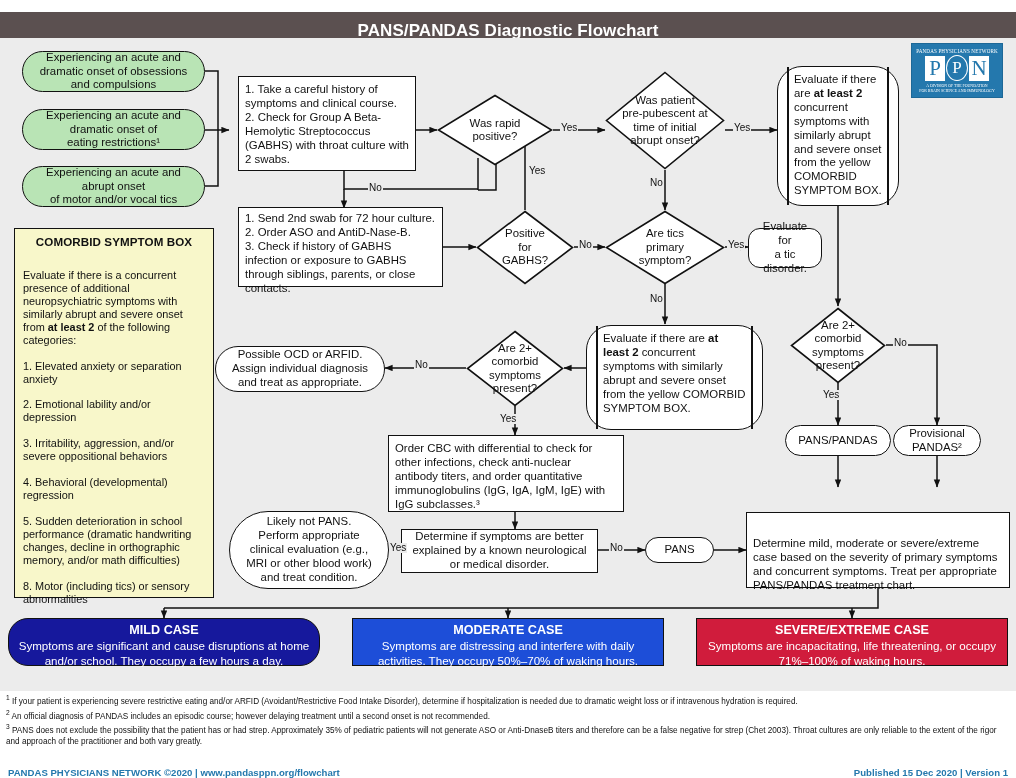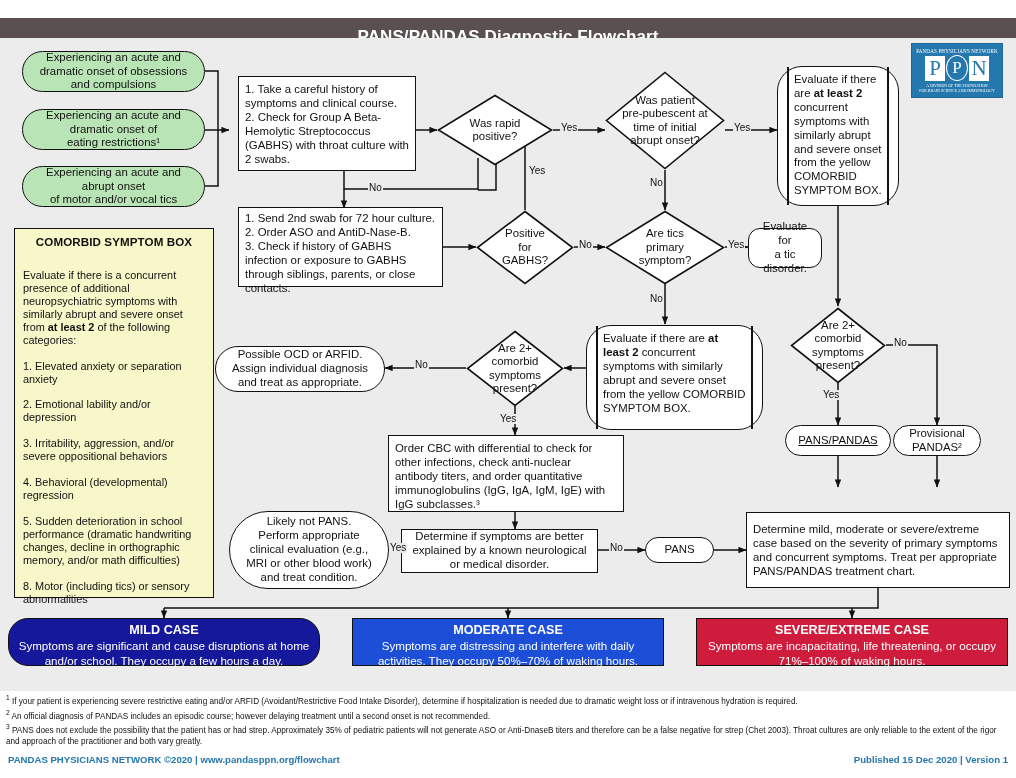--- a/index.html
+++ b/index.html
@@ -13,21 +13,21 @@
     overflow: hidden;
     position: relative;
   }
   #page {
     position: relative;
     width: 1016px; height: 778px;
     background: #ffffff;
   }
   
   #titlebar {
-    position: absolute; left: 0; top: 18px;
+    position: absolute; left: 0; top: 12px;
     width: 1016px; height: 38px;
     background: #5b5050;
     display: flex; align-items: center; justify-content: center;
   }
   #titlebar .t {
     color: #ffffff; font-size: 17px; font-weight: bold;
     letter-spacing: .1px;
   }
   
   #canvas {
@@ -156,21 +156,21 @@
     padding: 3px 6px 0 6px;
     font-size: 8.2px; line-height: 1.33; color: #111;
   }
   #footnotes p { margin: 0 0 1px 0; }
   #footnotes sup { font-size: 6.6px; }
   
   #footer {
     position: absolute; left: 0; top: 752px;
     width: 1016px; height: 26px;
     background: #ffffff;
-    display: flex; align-items: flex-start;
+    display: flex; align-items: flex-end;
     justify-content: space-between;
     padding: 2px 8px 0 8px;
     color: #2478ad; font-size: 9.6px; font-weight: bold;
   }
 </style>
 </head>
 <body>
 
 <div id="page">
 
@@ -340,26 +340,26 @@
     <div class="node center" style="left:401px; top:491px; width:197px; height:44px;">Determine if symptoms are better explained by a known neurological or medical disorder.</div>
 
     <div class="node pill center" style="left:229px; top:473px; width:160px; height:78px; white-space:pre-line;">Likely not PANS.
 Perform appropriate
 clinical evaluation (e.g.,
 MRI or other blood work)
 and treat condition.</div>
 
     <div class="node pill center" style="left:645px; top:499px; width:69px; height:26px;">PANS</div>
 
-    <div class="node pill center" style="left:785px; top:387px; width:106px; height:31px;text-decoration:underline;">PANS/PANDAS</div>
+    <div class="node pill center" style="left:785px; top:387px; width:106px; height:31px;">PANS/PANDAS</div>
 
     <div class="node pill center" style="left:893px; top:387px; width:88px; height:31px; white-space:pre-line;">Provisional
 PANDAS²</div>
 
-    <div class="node left" style="left:746px; top:474px; width:264px; height:76px; align-items:flex-start; padding-top:10px;">Determine mild, moderate or severe/extreme case based on the severity of primary symptoms and concurrent symptoms. Treat per appropriate PANS/PANDAS treatment chart.</div>
+    <div class="node left" style="left:746px; top:474px; width:264px; height:76px; align-items:flex-start; padding-top:24px;">Determine mild, moderate or severe/extreme case based on the severity of primary symptoms and concurrent symptoms. Treat per appropriate PANS/PANDAS treatment chart.</div>
 
     <div class="elabel" style="left:560px; top:85px;">Yes</div>
     <div class="elabel" style="left:368px; top:145px;">No</div>
     <div class="elabel" style="left:528px; top:128px;">Yes</div>
     <div class="elabel" style="left:578px; top:202px;">No</div>
     <div class="elabel" style="left:733px; top:85px;">Yes</div>
     <div class="elabel" style="left:649px; top:140px;">No</div>
     <div class="elabel" style="left:727px; top:202px;">Yes</div>
     <div class="elabel" style="left:649px; top:256px;">No</div>
     <div class="elabel" style="left:414px; top:322px;">No</div>

